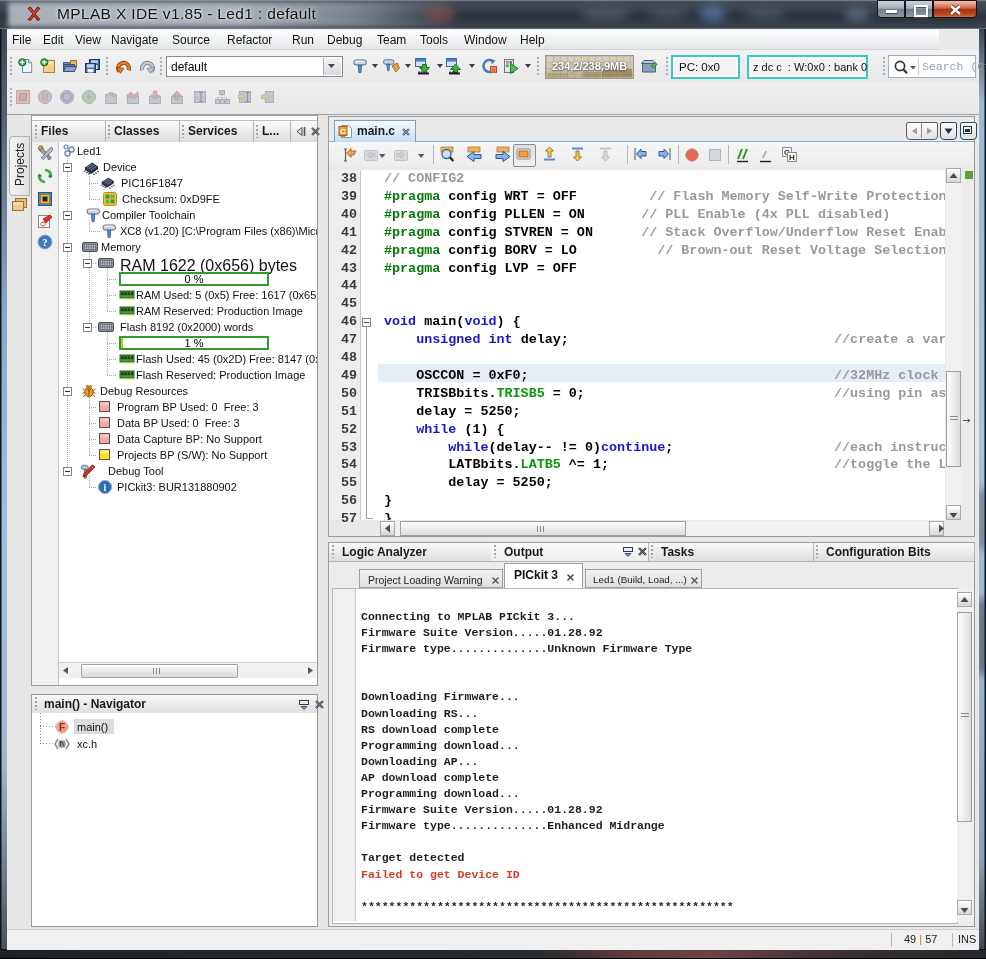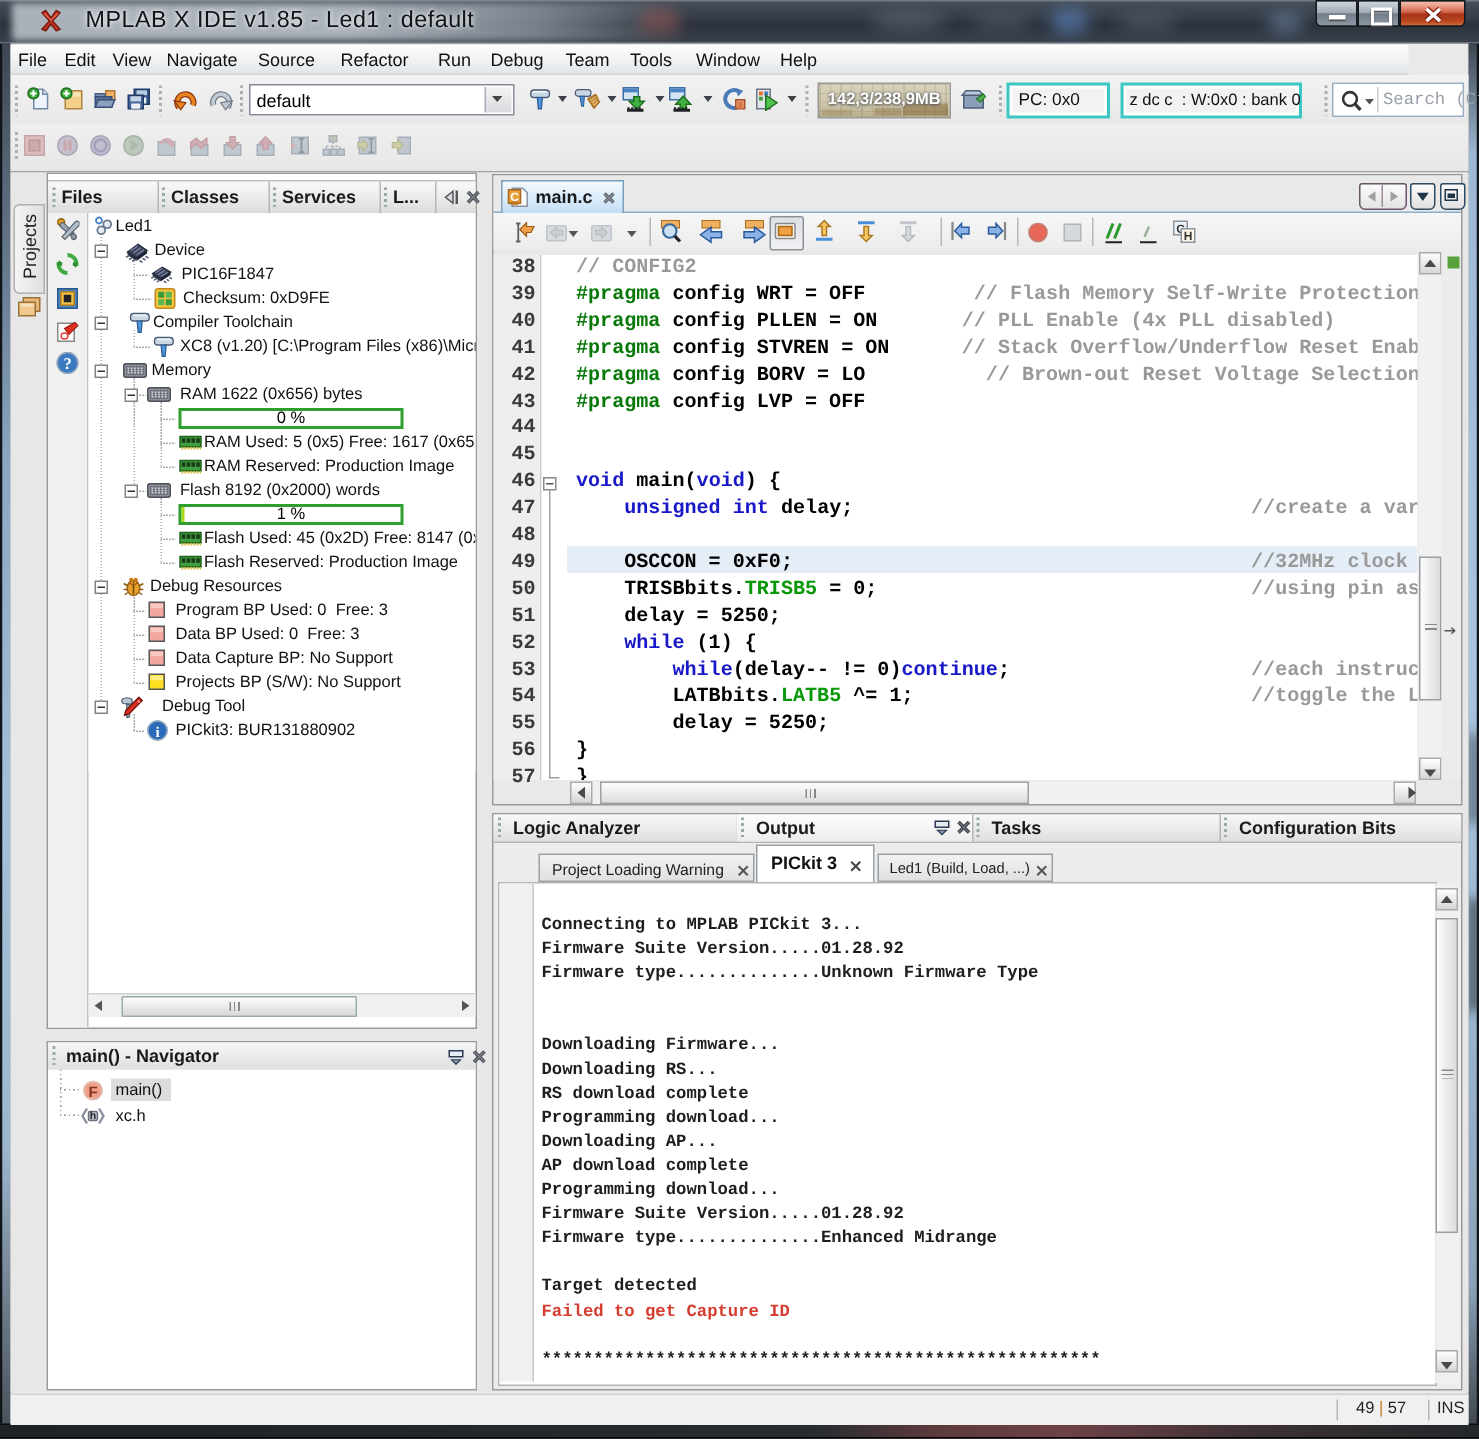--- a/index.html
+++ b/index.html
@@ -233,21 +233,21 @@
           <path d="M7.5 5.5l7.5 5-7.5 5z" fill="#52c152" stroke="#1c701c"></path>
         </svg>
       <svg class="abs" style="left:517px;top:13px" width="8" height="6">
           <path d="M1 1l3 4 3-4z" fill="#3c4048"></path>
         </svg>
       <div class="hnd" style="left:530px;top:7px;height:20px"></div>
       <div id="gauge">
           <div style="position:absolute;right:1px;bottom:1px;width:30px;height:8px;background:rgba(130,100,50,.5)"></div>
           <div style="position:absolute;right:32px;bottom:1px;width:18px;height:5px;background:rgba(140,110,60,.4)"></div>
           <div style="position:absolute;left:2px;bottom:1px;width:20px;height:4px;background:rgba(150,130,80,.35)"></div>
-          <span>142,3/238,9MB</span>
+          <span>234,2/238,9MB</span>
         </div>
       <svg class="abs" style="left:633px;top:8px" width="18" height="16">
           <path d="M2.5 5.5h13v8.5h-13z" fill="#8aa0b8" stroke="#4a6078"></path>
           <path d="M1.5 5.5l2.5-3h9l2.5 3z" fill="#b8c8d8" stroke="#4a6078"></path>
           <path d="M11 8l4.5-3.5 1.5 2-3.5 3.5z" fill="#52b152" stroke="#1c701c" stroke-width=".7"></path>
         </svg>
       <div class="hnd" style="left:659px;top:7px;height:20px"></div>
       <div class="cybox" style="left:664px;width:69px">
           <span>PC: 0x0</span>
         </div>
@@ -469,21 +469,21 @@
               <path d="M4 6.5h10M4 8h10M4 9.5h10" stroke="#d8d8dc" stroke-width="1" stroke-dasharray="1.2 1"></path>
             </svg>
             <span style="position:absolute;left:42px;top:99px;font-size:11px;color:#111;white-space:pre">Memory</span>
             <div style="position:absolute;left:24px;top:117px;width:9px;height:9px;background:#fff;border:1px solid #848484;box-sizing:border-box"></div>
             <div style="position:absolute;left:26px;top:121px;width:5px;height:1px;background:#333"></div>
             <svg class="abs" style="left:38px;top:113px" width="18" height="16">
               <rect x="1.5" y="3.5" width="15" height="9" rx="1.5" fill="#8a8f98" stroke="#4a4f58"></rect>
               <rect x="3" y="5" width="12" height="6" fill="#6e737e"></rect>
               <path d="M4 6.5h10M4 8h10M4 9.5h10" stroke="#d8d8dc" stroke-width="1" stroke-dasharray="1.2 1"></path>
             </svg>
-            <span style="position:absolute;left:61px;top:115px;font-size:11px;color:#111;white-space:pre">RAM 1622 (0x656) bytes</span>
+            <span style="position:absolute;left:61px;top:115px;font-size:16px;color:#111;white-space:pre">RAM 1622 (0x656) bytes</span>
             <div style="position:absolute;left:60px;top:130px;width:150px;height:14px;background:#fff;border:2px solid #2e9e2e;box-sizing:border-box">
               <div style="position:absolute;left:0;top:-1px;width:100%;text-align:center;font-size:11px;color:#000">0 %</div>
             </div>
             <svg class="abs" style="left:60px;top:145px" width="16" height="16">
               <rect x="1" y="4" width="14" height="7" fill="#3f9e3f" stroke="#1e631e"></rect>
               <rect x="2.2" y="5.2" width="2.4" height="3" fill="#1a3a1a"></rect>
               <rect x="5.4" y="5.2" width="2.4" height="3" fill="#1a3a1a"></rect>
               <rect x="8.6" y="5.2" width="2.4" height="3" fill="#1a3a1a"></rect>
               <rect x="11.8" y="5.2" width="2.4" height="3" fill="#1a3a1a"></rect>
               <path d="M2 11.8h13" stroke="#d8b838" stroke-width="1.6" stroke-dasharray="1.2 .8"></path>
@@ -858,21 +858,21 @@
 Downloading RS...
 RS download complete
 Programming download...
 Downloading AP...
 AP download complete
 Programming download...
 Firmware Suite Version.....01.28.92
 Firmware type..............Enhanced Midrange
 
 Target detected
-<span style="color:#d43d30">Failed to get Capture ID</span>
+<span style="color:#d43d30">Failed to get Device ID</span>
 
 ******************************************************</div>
         </div>
         <div id="bvscroll">
           <div style="position:absolute;left:0px;top:3px;width:15px;height:15px;background:linear-gradient(#fefefe,#d6d6d6);border:1px solid #aaa;box-sizing:border-box">
               <svg width="13" height="13" style="position:absolute;left:0;top:2px">
                 <path d="M6.5 2L2.5 7h8z" fill="#4a4a4a"></path>
               </svg>
             </div>
           <div style="position:absolute;left:0px;top:311px;width:15px;height:15px;background:linear-gradient(#fefefe,#d6d6d6);border:1px solid #aaa;box-sizing:border-box">

